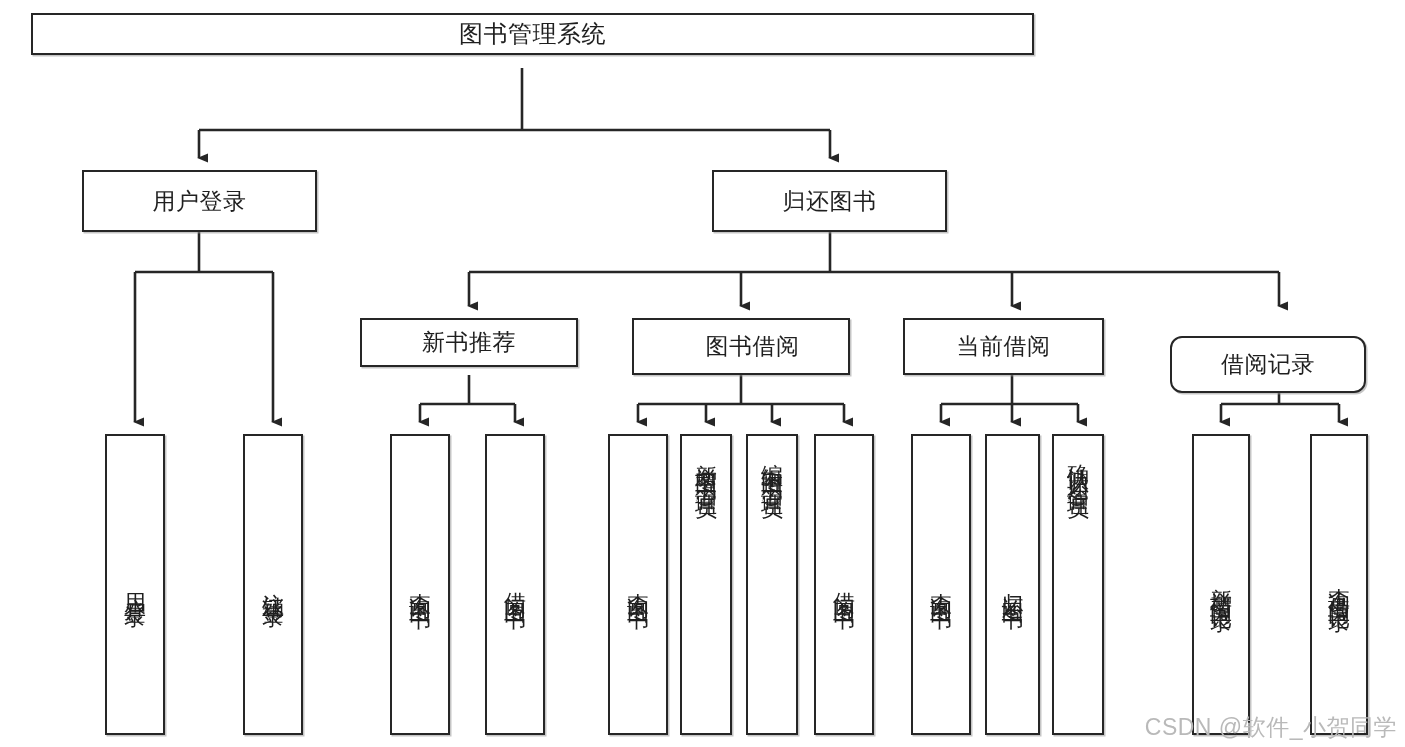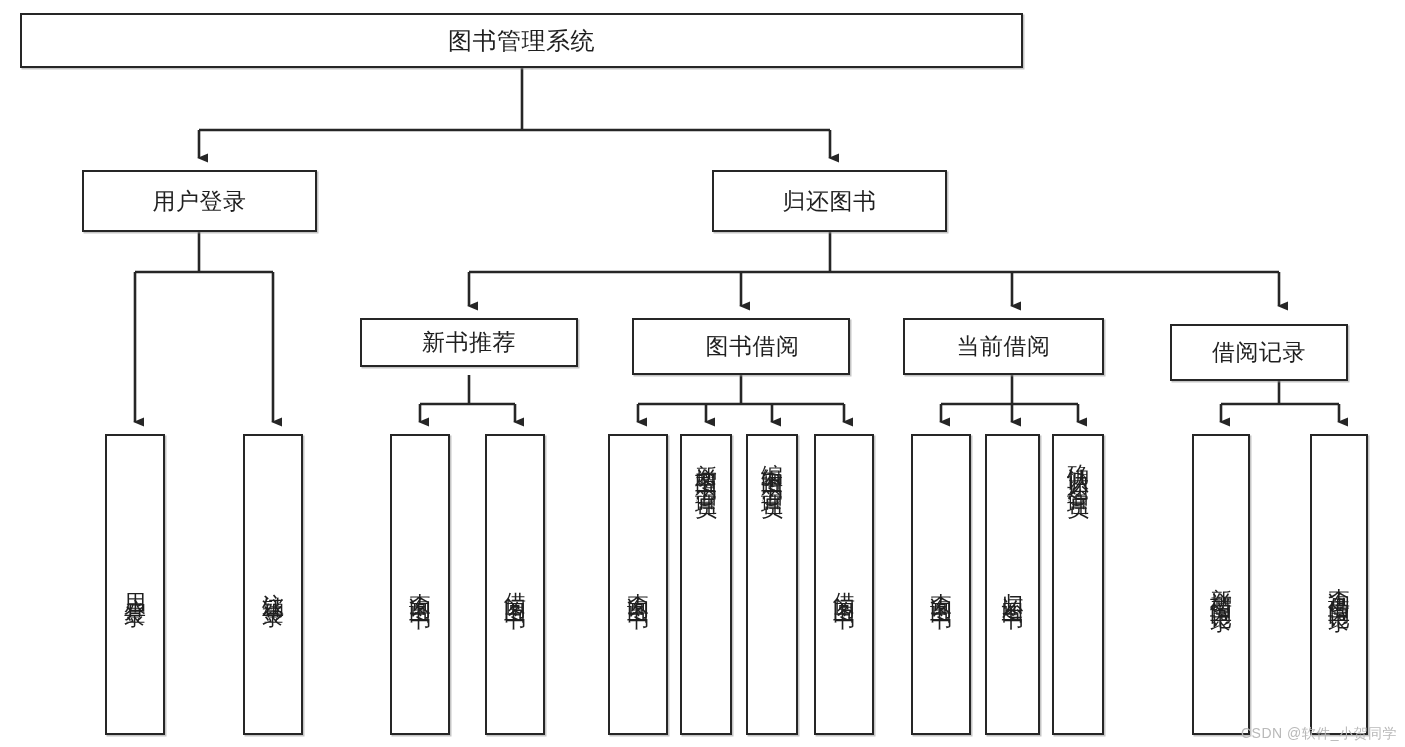--- a/index.html
+++ b/index.html
@@ -62,21 +62,21 @@
     text-align: left;
   }
   .node.leaf.mid {
     align-items: center;
     padding-top: 0;
   }
   .watermark {
     position: absolute;
     right: 8px;
     bottom: 4px;
-    font-size: 14px;
+    font-size: 23px;
     color: #b9b9b9;
     letter-spacing: 0.5px;
     white-space: nowrap;
     margin-top: 31px;
   }
 </style>
 </head>
 <body>
 
 <div id="canvas">
@@ -124,41 +124,41 @@
       <path d="M 1012 404 L 1012 422" marker-end="url(#arrow)"></path>
       <path d="M 1078 404 L 1078 422" marker-end="url(#arrow)"></path>
 
       <path d="M 1279 375 L 1279 404"></path>
       <path d="M 1221 404 L 1339 404"></path>
       <path d="M 1221 404 L 1221 422" marker-end="url(#arrow)"></path>
       <path d="M 1339 404 L 1339 422" marker-end="url(#arrow)"></path>
     </g>
   </svg>
 
-  <div class="node root" id="n-root" style="left: 20px; top: 13px; width: 1003px; height: 55px; justify-content: center;">
+  <div class="node root" id="n-root" style="left: 31px; top: 13px; width: 1003px; height: 42px; justify-content: center;">
     <span class="label">图书管理系统</span>
   </div>
 
   <div class="node lvl2" id="n-l2-0" style="left: 82px; top: 170px; width: 235px; height: 62px;">
     <span class="label">用户登录</span>
   </div>
   <div class="node lvl2" id="n-l2-1" style="left: 712px; top: 170px; width: 235px; height: 62px;">
     <span class="label">归还图书</span>
   </div>
 
   <div class="node lvl3" id="n-l3-0" style="left: 360px; top: 318px; width: 218px; height: 49px;">
     <span class="label">新书推荐</span>
   </div>
   <div class="node lvl3" id="n-l3-1" style="left: 632px; top: 318px; width: 218px; height: 57px; padding-left: 23px;">
     <span class="label">图书借阅</span>
   </div>
   <div class="node lvl3" id="n-l3-2" style="left: 903px; top: 318px; width: 201px; height: 57px;">
     <span class="label">当前借阅</span>
   </div>
-  <div class="node lvl3" id="n-l3-3" style="left: 1170px; top: 324px; width: 178px; height: 57px;">
+  <div class="node lvl3" id="n-l3-3" style="left: 1170px; top: 336px; width: 196px; height: 57px; border-radius: 12px;">
     <span class="label">借阅记录</span>
   </div>
 
   <div class="node leaf mid" id="n-lf-0" style="left: 105px; top: 434px; width: 60px; height: 301px;">
     <span class="label">用户登录</span>
   </div>
   <div class="node leaf mid" id="n-lf-1" style="left: 243px; top: 434px; width: 60px; height: 301px;">
     <span class="label">注销登录</span>
   </div>
   <div class="node leaf mid" id="n-lf-2" style="left: 390px; top: 434px; width: 60px; height: 301px;">

